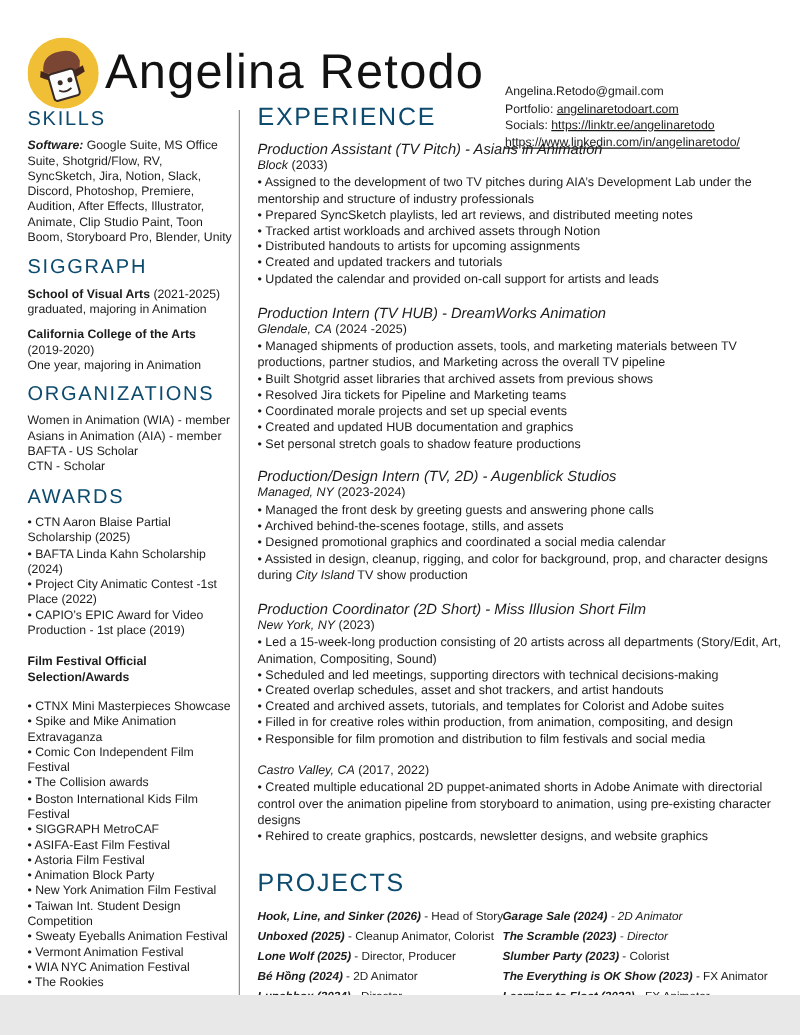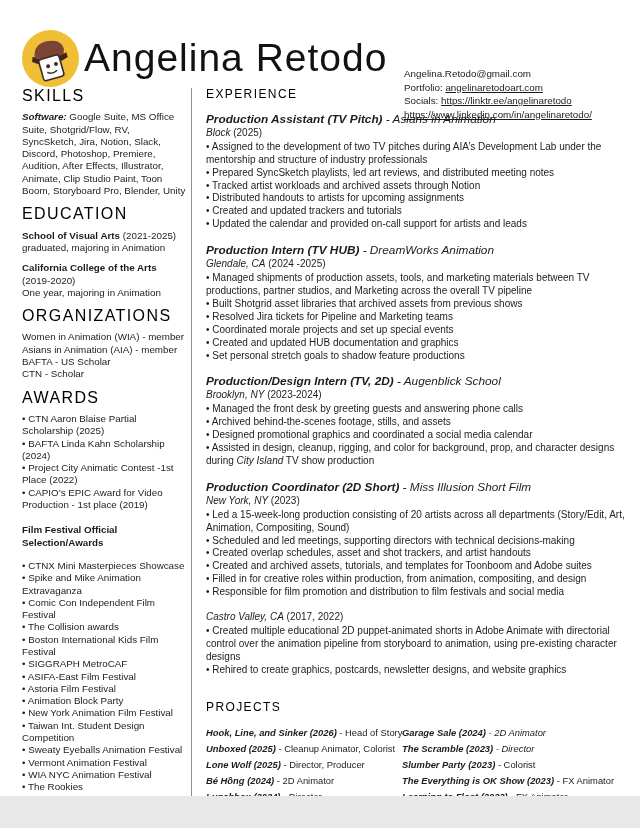--- a/index.html
+++ b/index.html
@@ -11,33 +11,33 @@
   
   .logo{position:absolute;left:22px;top:30px;width:57px;height:57px;}
   .name{position:absolute;left:84px;top:36px;font-size:39px;font-weight:300;
         letter-spacing:1px;color:#121212;white-space:nowrap;}
   .contact{position:absolute;left:404px;top:39px;width:232px;font-size:9.8px;line-height:13.5px;color:#1b1b1b;margin-top:28px;}
   .lnk{color:inherit;text-decoration:underline;cursor:pointer;}
   .divider{position:absolute;left:191px;top:88px;width:1px;height:722px;background:#8f8f8f;}
   
   .left{position:absolute;left:22px;top:90px;width:164px;font-size:9.8px;line-height:12.3px;}
   .right{position:absolute;left:206px;top:88px;width:426px;font-size:10px;line-height:12.9px;}
-  .sec-h{font-size:16px;font-weight:300;letter-spacing:1.4px;color:#000000;margin:0 0 9px 0;}
-  .right .sec-h{font-size:12px;margin-bottom:11px;}
+  .sec-h{font-size:16px;font-weight:300;letter-spacing:1.4px;color:#0c4a6e;margin:0 0 9px 0;}
+  .right .sec-h{font-size:20px;margin-bottom:11px;}
   .left section{margin-bottom:11px;}
   .b{font-weight:bold;}
   .bi{font-weight:bold;font-style:italic;}
   .em,.it{font-style:italic;}
   .edu{margin-bottom:8px;}
   .li::before{content:"• ";}
   .fest-title{font-weight:bold;margin:13px 0 11px 0;}
   
   .job{margin-bottom:12px;}
   .job-head{font-size:11.8px;line-height:15px;}
-  .role{font-weight:bold;font-style:italic;}
+  .role{font-weight:normal;font-style:italic;}
   .role.up{font-style:normal;}
   .co{font-style:italic;}
   .loc{font-style:italic;}
   .job-loc{margin-bottom:1px;}
   
   .projects{margin-top:24px;}
   .proj-grid{display:flex;}
   .pcol{width:196px;}
   .pcol.two{width:230px;}
   .proj{font-size:9.4px;line-height:16.2px;white-space:nowrap;}
@@ -82,21 +82,21 @@
   <div class="left">
 
     <section>
       <h2 class="sec-h">SKILLS</h2>
       <div>
         <span class="bi">Software:</span><span> Google Suite, MS Office Suite, Shotgrid/Flow, RV, SyncSketch, Jira, Notion, Slack, Discord, Photoshop, Premiere, Audition, After Effects, Illustrator, Animate, Clip Studio Paint, Toon Boom, Storyboard Pro, Blender, Unity</span>
       </div>
     </section>
 
     <section>
-      <h2 class="sec-h">EDUCATION</h2>
+      <h2 class="sec-h">SIGGRAPH</h2>
       <div>
 
           <div class="edu">
             <div><span class="b">School of Visual Arts</span><span> (2021-2025)</span></div>
             <div>graduated, majoring in Animation</div>
           </div>
 
           <div class="edu">
             <div><span class="b">California College of the Arts</span><span> (2019-2020)</span></div>
             <div>One year, majoring in Animation</div>
@@ -146,21 +146,21 @@
     </section>
 
   </div>
 
   <div class="right">
 
     <h2 class="sec-h">EXPERIENCE</h2>
 
     <div class="job">
       <div class="job-head"><span class="role">Production Assistant (TV Pitch)</span><span class="co"> - Asians in Animation</span></div>
-      <div class="job-loc"><span class="loc">Block</span><span> (2025)</span></div>
+      <div class="job-loc"><span class="loc">Block</span><span> (2033)</span></div>
       <div>
 
       <div class="li">Assigned to the development of two TV pitches during AIA’s Development Lab under the mentorship and structure of industry professionals</div>
           <div class="li">Prepared SyncSketch playlists, led art reviews, and distributed meeting notes</div>
           <div class="li">Tracked artist workloads and archived assets through Notion</div>
           <div class="li">Distributed handouts to artists for upcoming assignments</div>
           <div class="li">Created and updated trackers and tutorials</div>
           <div class="li">Updated the calendar and provided on-call support for artists and leads</div>
         </div>
     </div>
@@ -173,40 +173,40 @@
       <div class="li">Managed shipments of production assets, tools, and marketing materials between TV productions, partner studios, and Marketing across the overall TV pipeline</div>
           <div class="li">Built Shotgrid asset libraries that archived assets from previous shows</div>
           <div class="li">Resolved Jira tickets for Pipeline and Marketing teams</div>
           <div class="li">Coordinated morale projects and set up special events</div>
           <div class="li">Created and updated HUB documentation and graphics</div>
           <div class="li">Set personal stretch goals to shadow feature productions</div>
         </div>
     </div>
 
     <div class="job">
-      <div class="job-head"><span class="role">Production/Design Intern (TV, 2D)</span><span class="co"> - Augenblick School</span></div>
-      <div class="job-loc"><span class="loc">Brooklyn, NY</span><span> (2023-2024)</span></div>
+      <div class="job-head"><span class="role">Production/Design Intern (TV, 2D)</span><span class="co"> - Augenblick Studios</span></div>
+      <div class="job-loc"><span class="loc">Managed, NY</span><span> (2023-2024)</span></div>
       <div>
 
       <div class="li">Managed the front desk by greeting guests and answering phone calls</div>
           <div class="li">Archived behind-the-scenes footage, stills, and assets</div>
           <div class="li">Designed promotional graphics and coordinated a social media calendar</div>
         </div>
       <div class="li"><span>Assisted in design, cleanup, rigging, and color for background, prop, and character designs during </span><span class="em">City Island</span><span> TV show production</span></div>
     </div>
 
     <div class="job">
       <div class="job-head"><span class="role">Production Coordinator (2D Short)</span><span class="co"> - Miss Illusion Short Film</span></div>
       <div class="job-loc"><span class="loc">New York, NY</span><span> (2023)</span></div>
       <div>
 
       <div class="li">Led a 15-week-long production consisting of 20 artists across all departments (Story/Edit, Art, Animation, Compositing, Sound)</div>
           <div class="li">Scheduled and led meetings, supporting directors with technical decisions-making</div>
           <div class="li">Created overlap schedules, asset and shot trackers, and artist handouts</div>
-          <div class="li">Created and archived assets, tutorials, and templates for Toonboom and Adobe suites</div>
+          <div class="li">Created and archived assets, tutorials, and templates for Colorist and Adobe suites</div>
           <div class="li">Filled in for creative roles within production, from animation, compositing, and design</div>
           <div class="li">Responsible for film promotion and distribution to film festivals and social media</div>
         </div>
     </div>
 
     <div class="job">
       <div class="job-loc"><span class="loc">Castro Valley, CA</span><span> (2017, 2022)</span></div>
       <div>
 
       <div class="li">Created multiple educational 2D puppet-animated shorts in Adobe Animate with directorial control over the animation pipeline from storyboard to animation, using pre-existing character designs</div>

